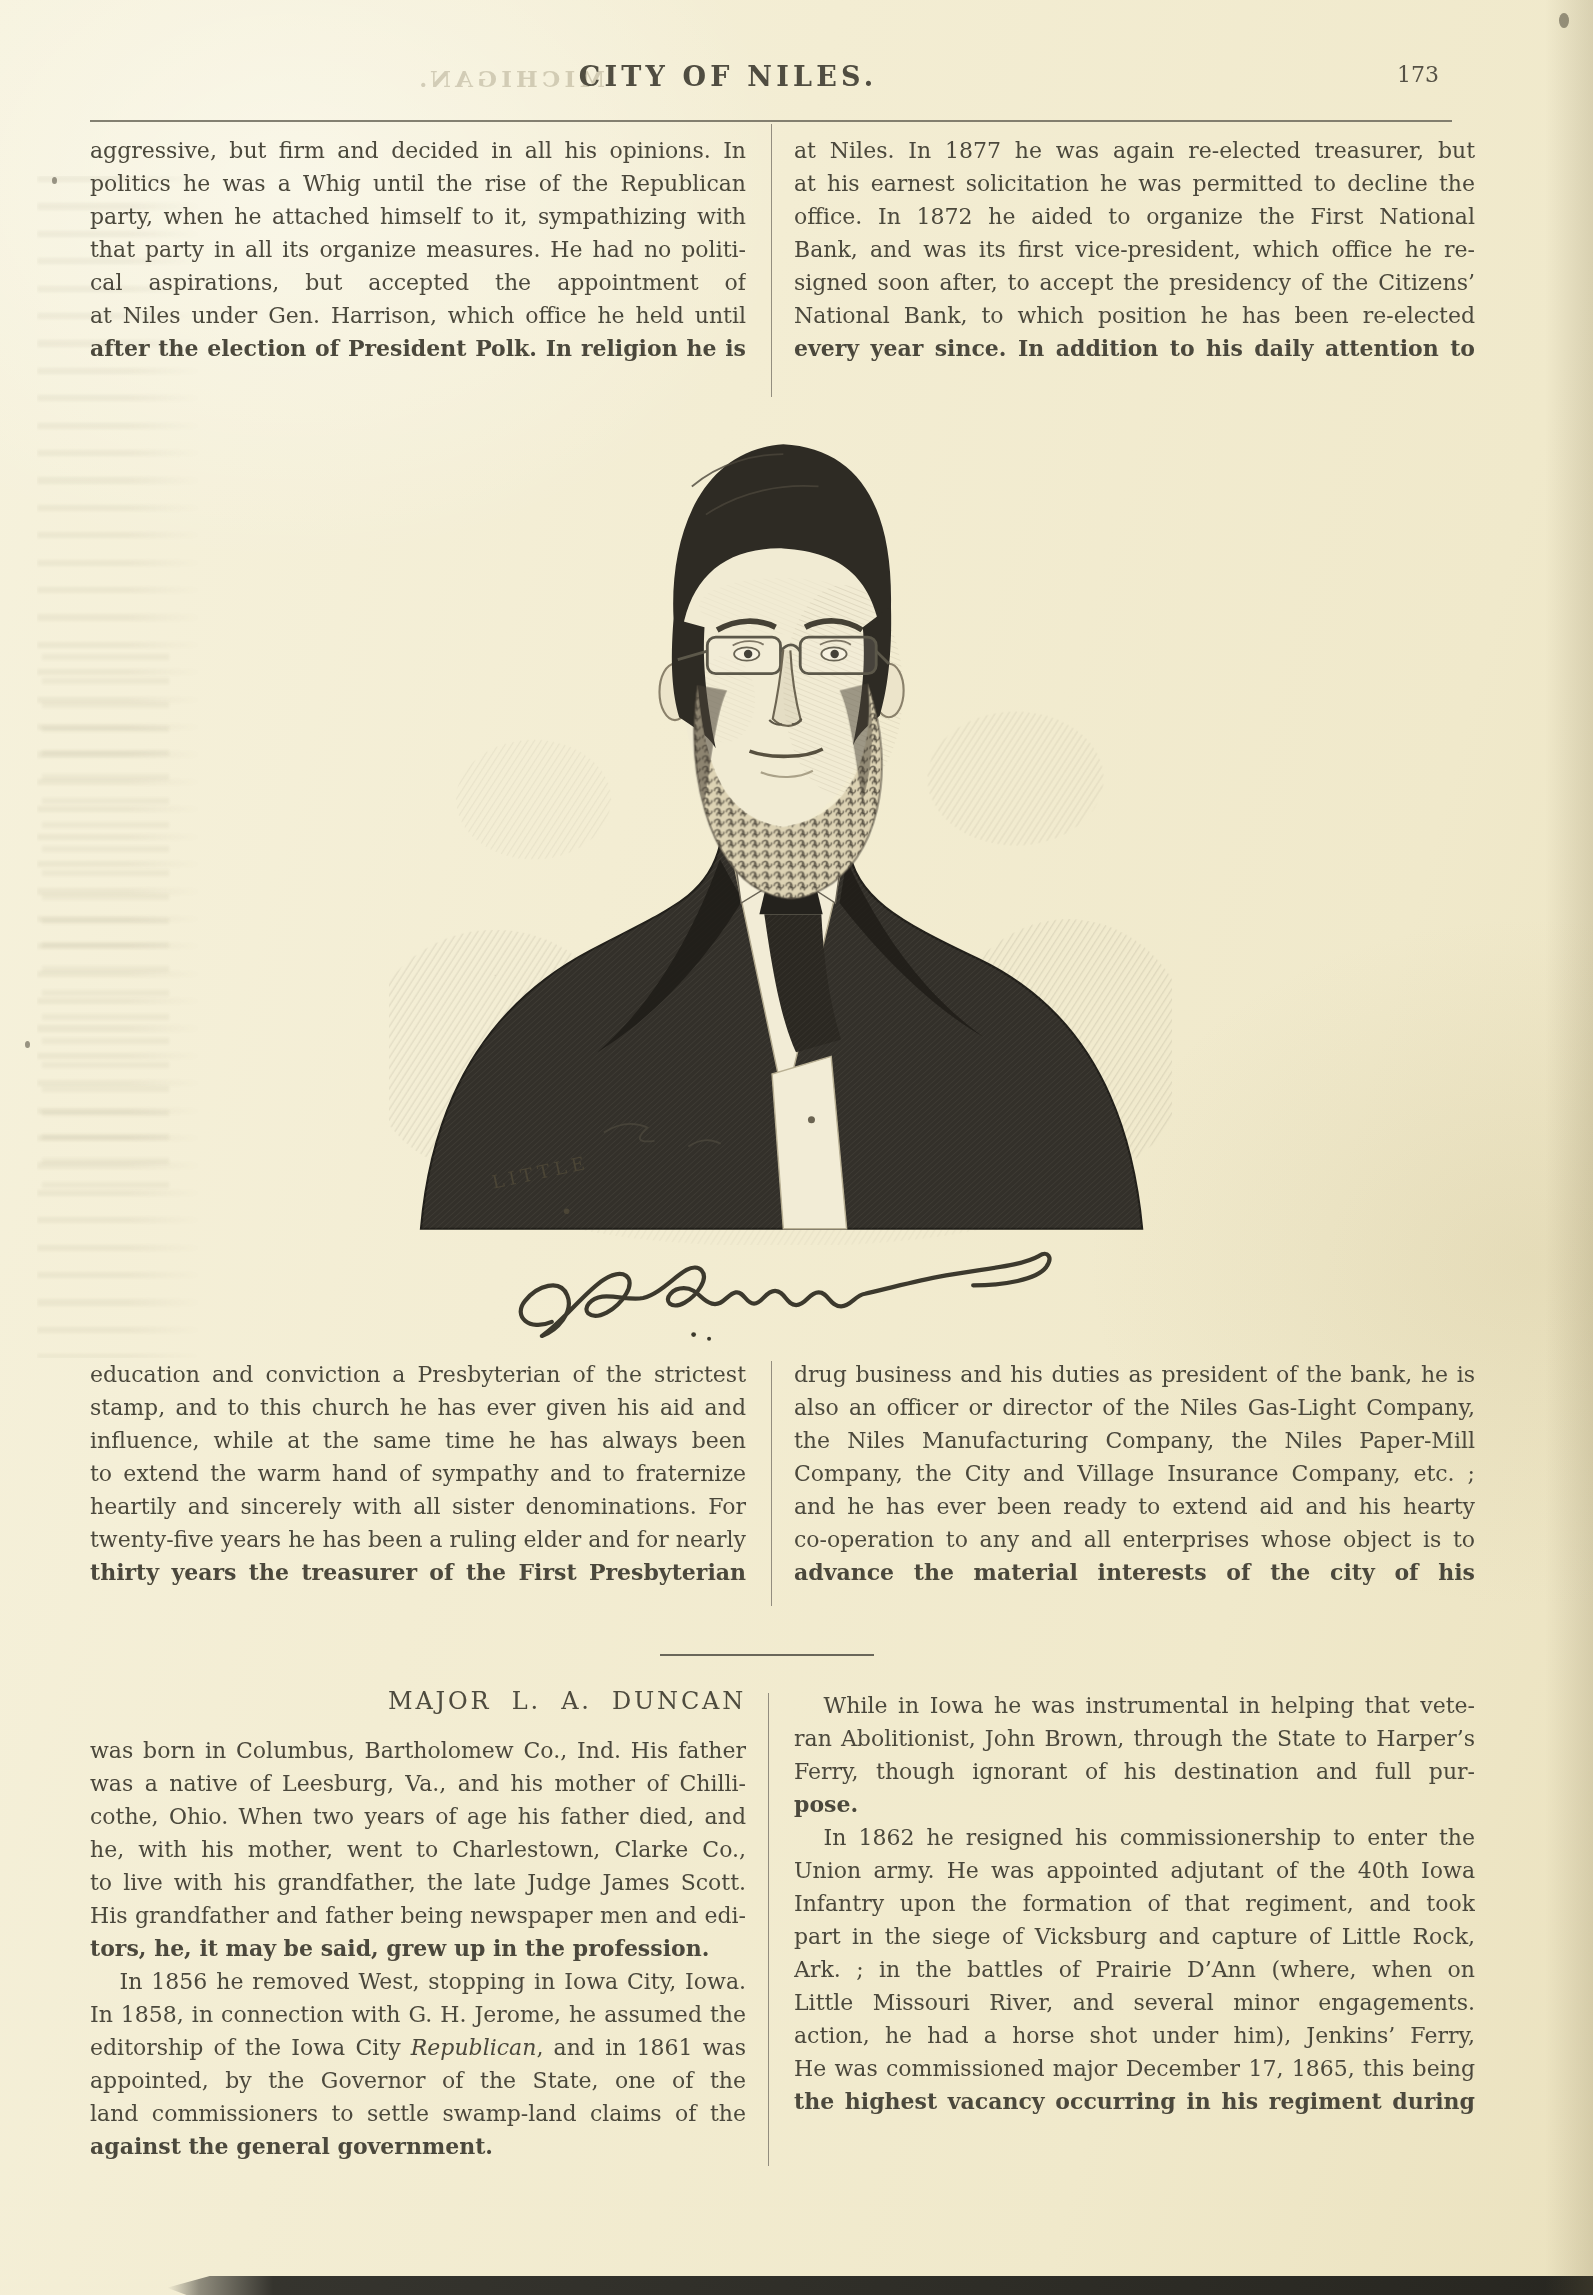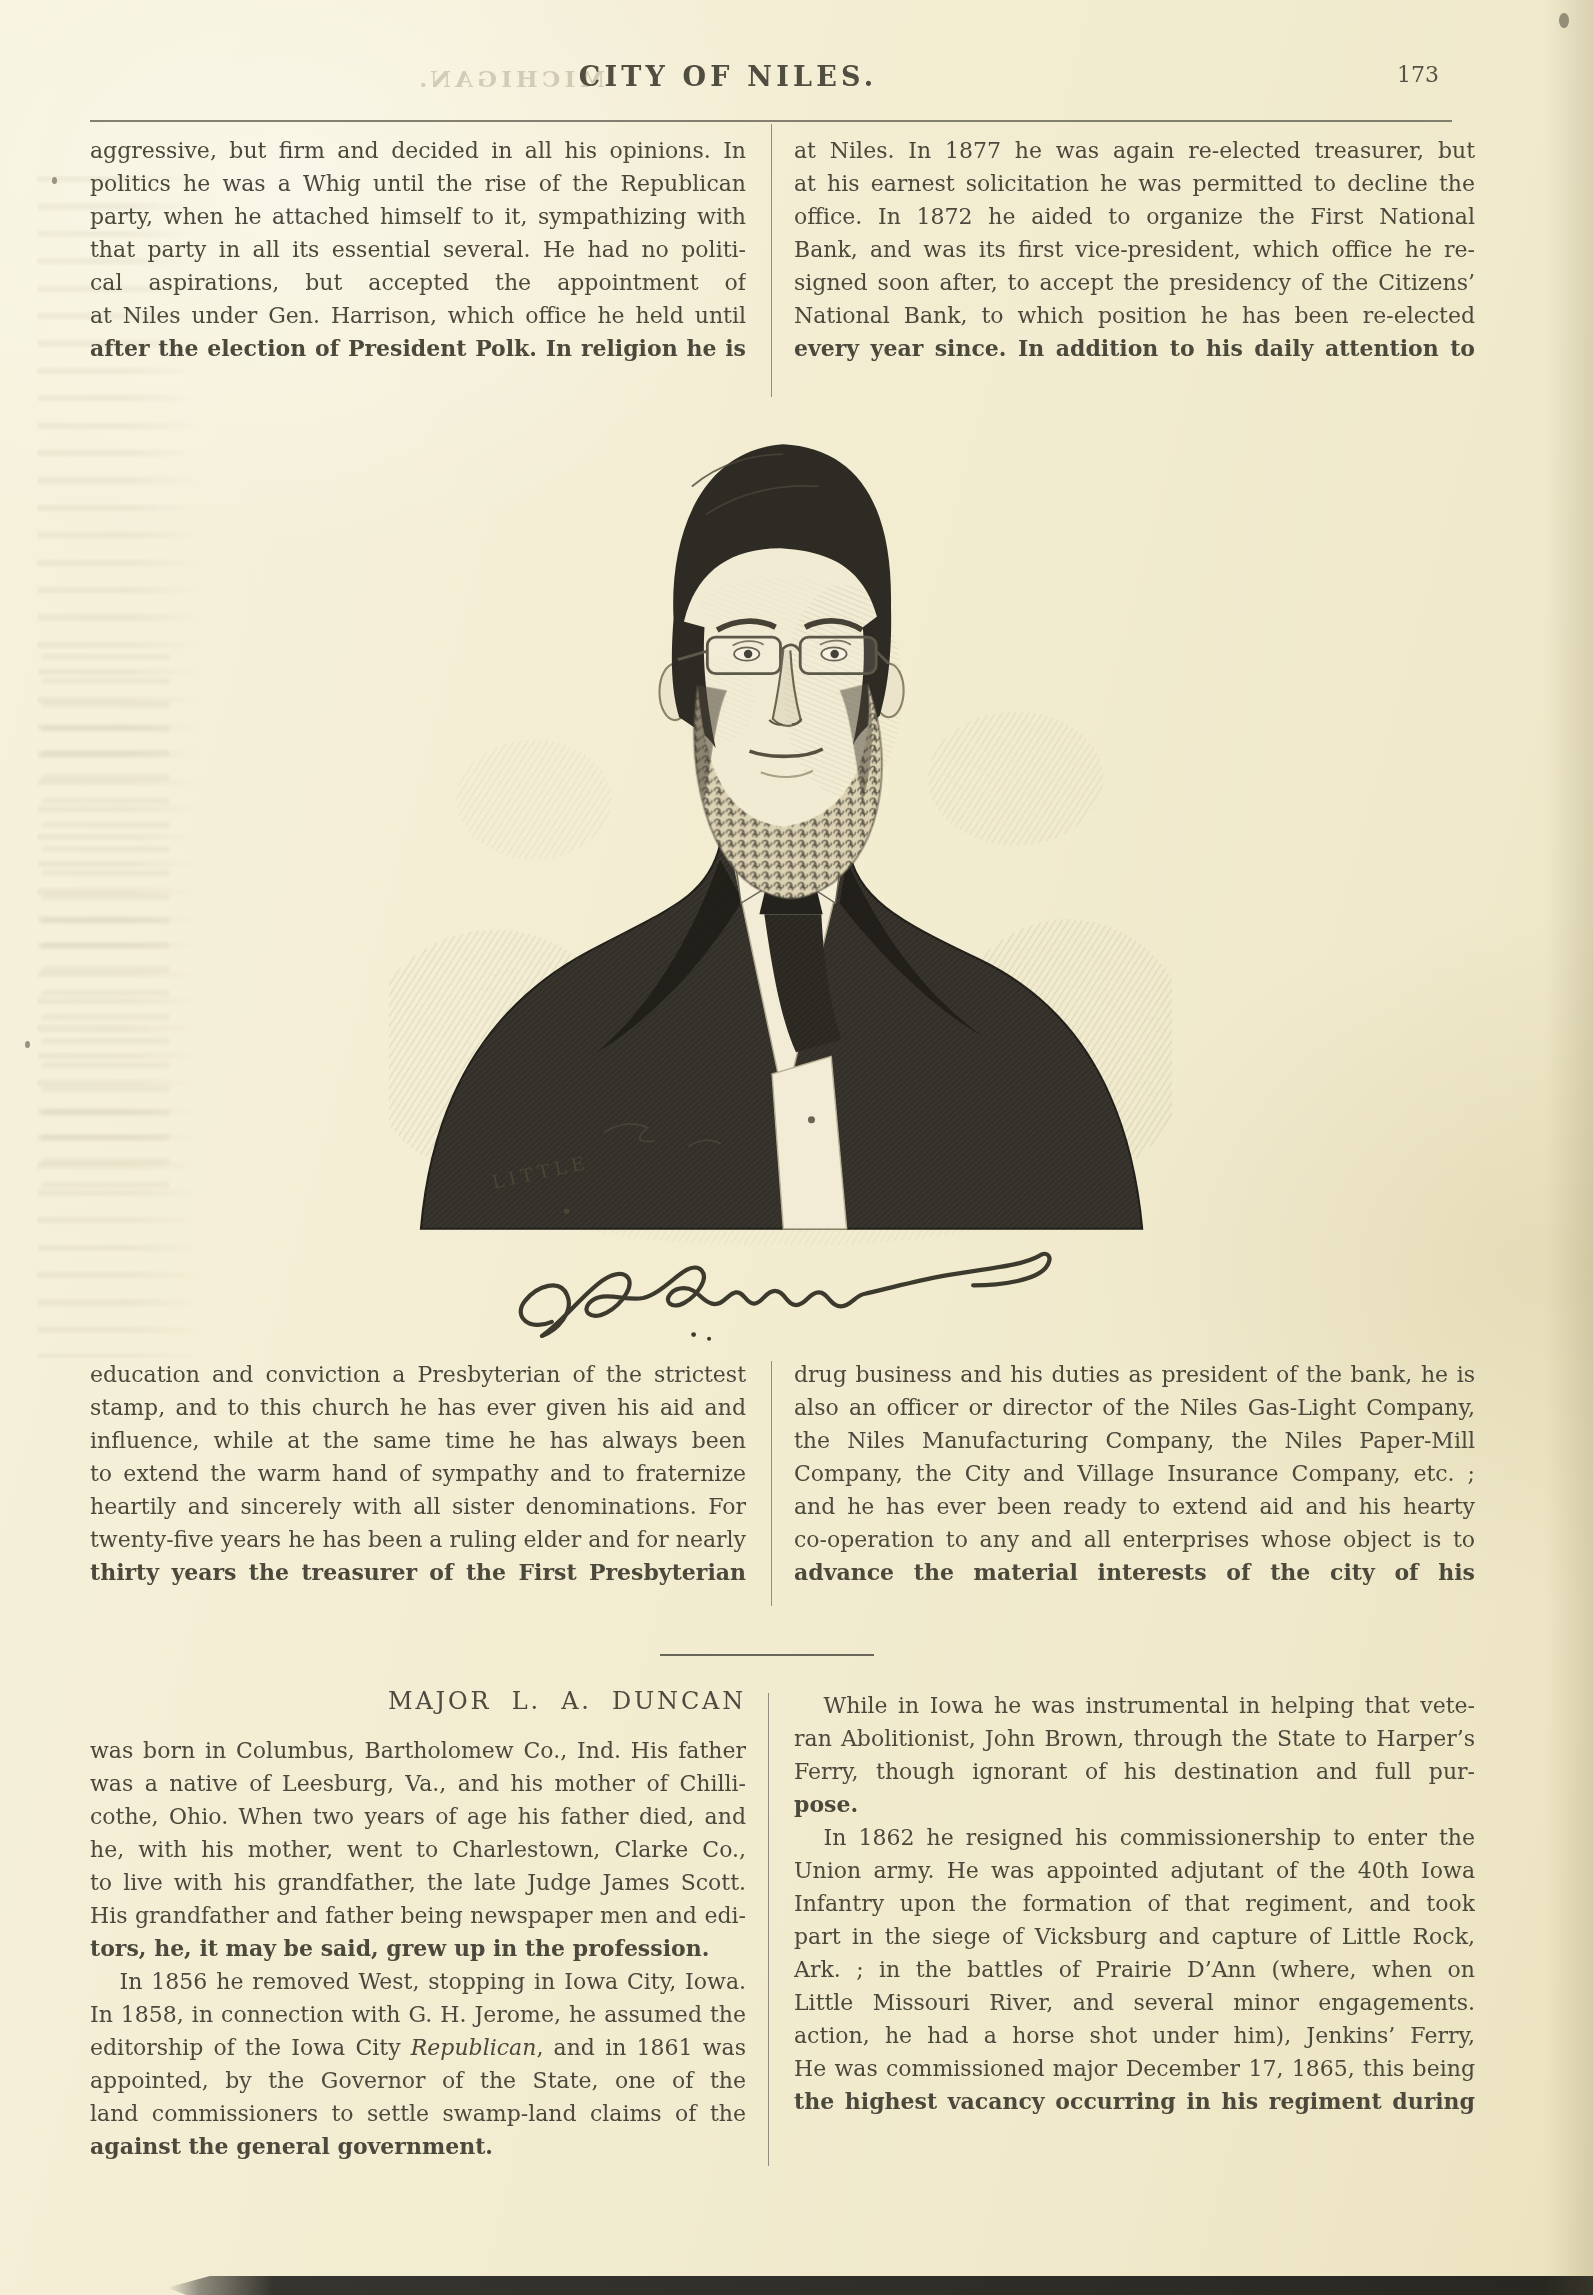--- a/index.html
+++ b/index.html
@@ -80,21 +80,21 @@
   <div class="abs" id="hdr-title">CITY OF NILES.</div>
   <div class="abs" id="hdr-page">173</div>
   <div class="abs hrule" id="rule-top"></div>
 
   <div class="abs vrule" id="vr1"></div>
   <div class="col" id="tl">
       <div class="para">
         <div class="line">aggressive, but firm and decided in all his opinions. In</div>
         <div class="line">politics he was a Whig until the rise of the Republican</div>
         <div class="line">party, when he attached himself to it, sympathizing with</div>
-        <div class="line">that party in all its essential several. He had no politi-</div>
+        <div class="line">that party in all its organize measures. He had no politi-</div>
         <div class="line">cal aspirations, but accepted the appointment of postmaster</div>
         <div class="line">at Niles under Gen. Harrison, which office he held until</div>
         <div class="line last">after the election of President Polk. In religion he is by</div>
       </div>
     </div>
   <div class="col" id="tr">
       <div class="para">
         <div class="line">at Niles. In 1877 he was again re-elected treasurer, but</div>
         <div class="line">at his earnest solicitation he was permitted to decline the</div>
         <div class="line">office. In 1872 he aided to organize the First National</div>

